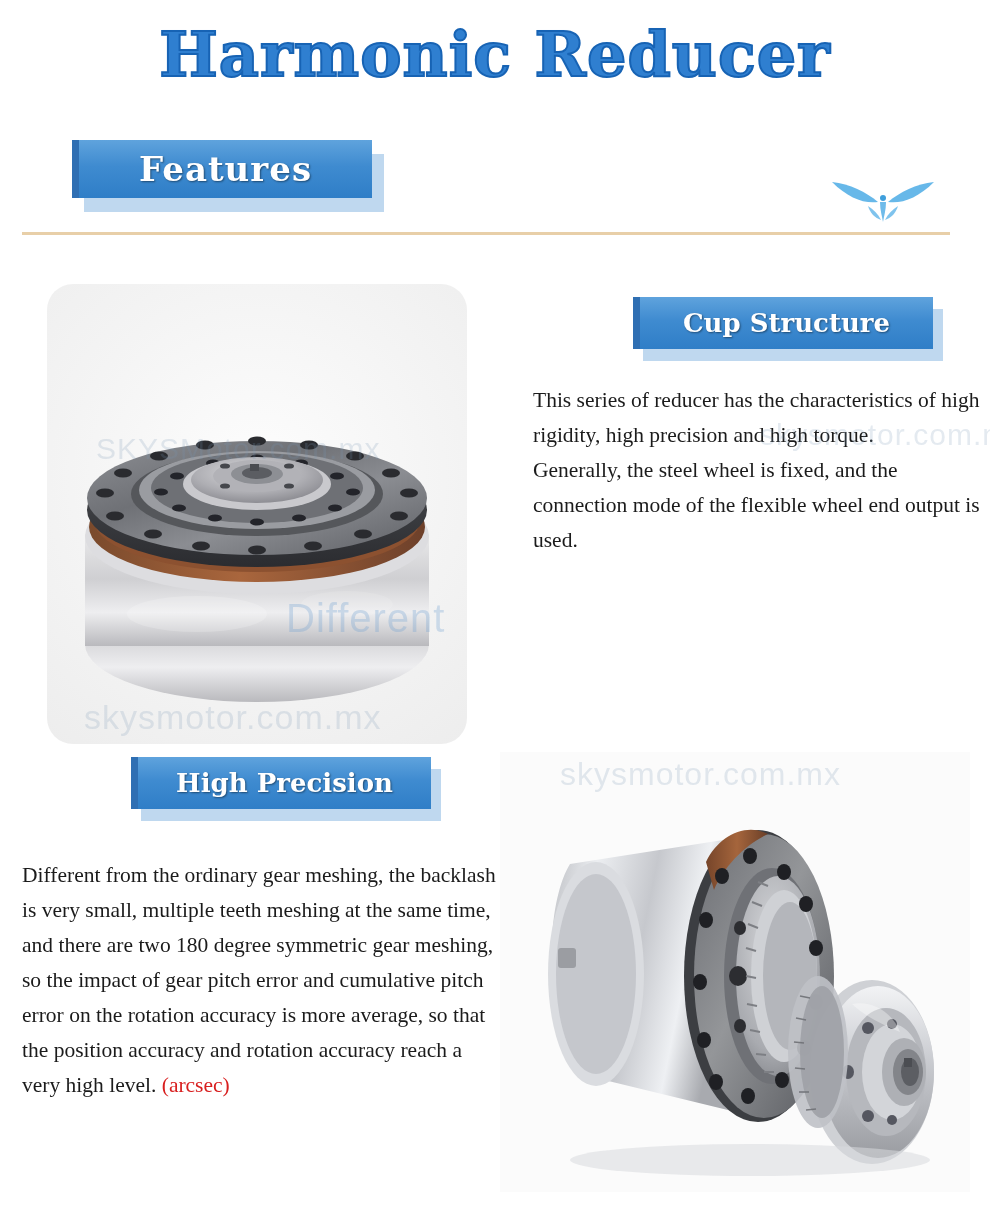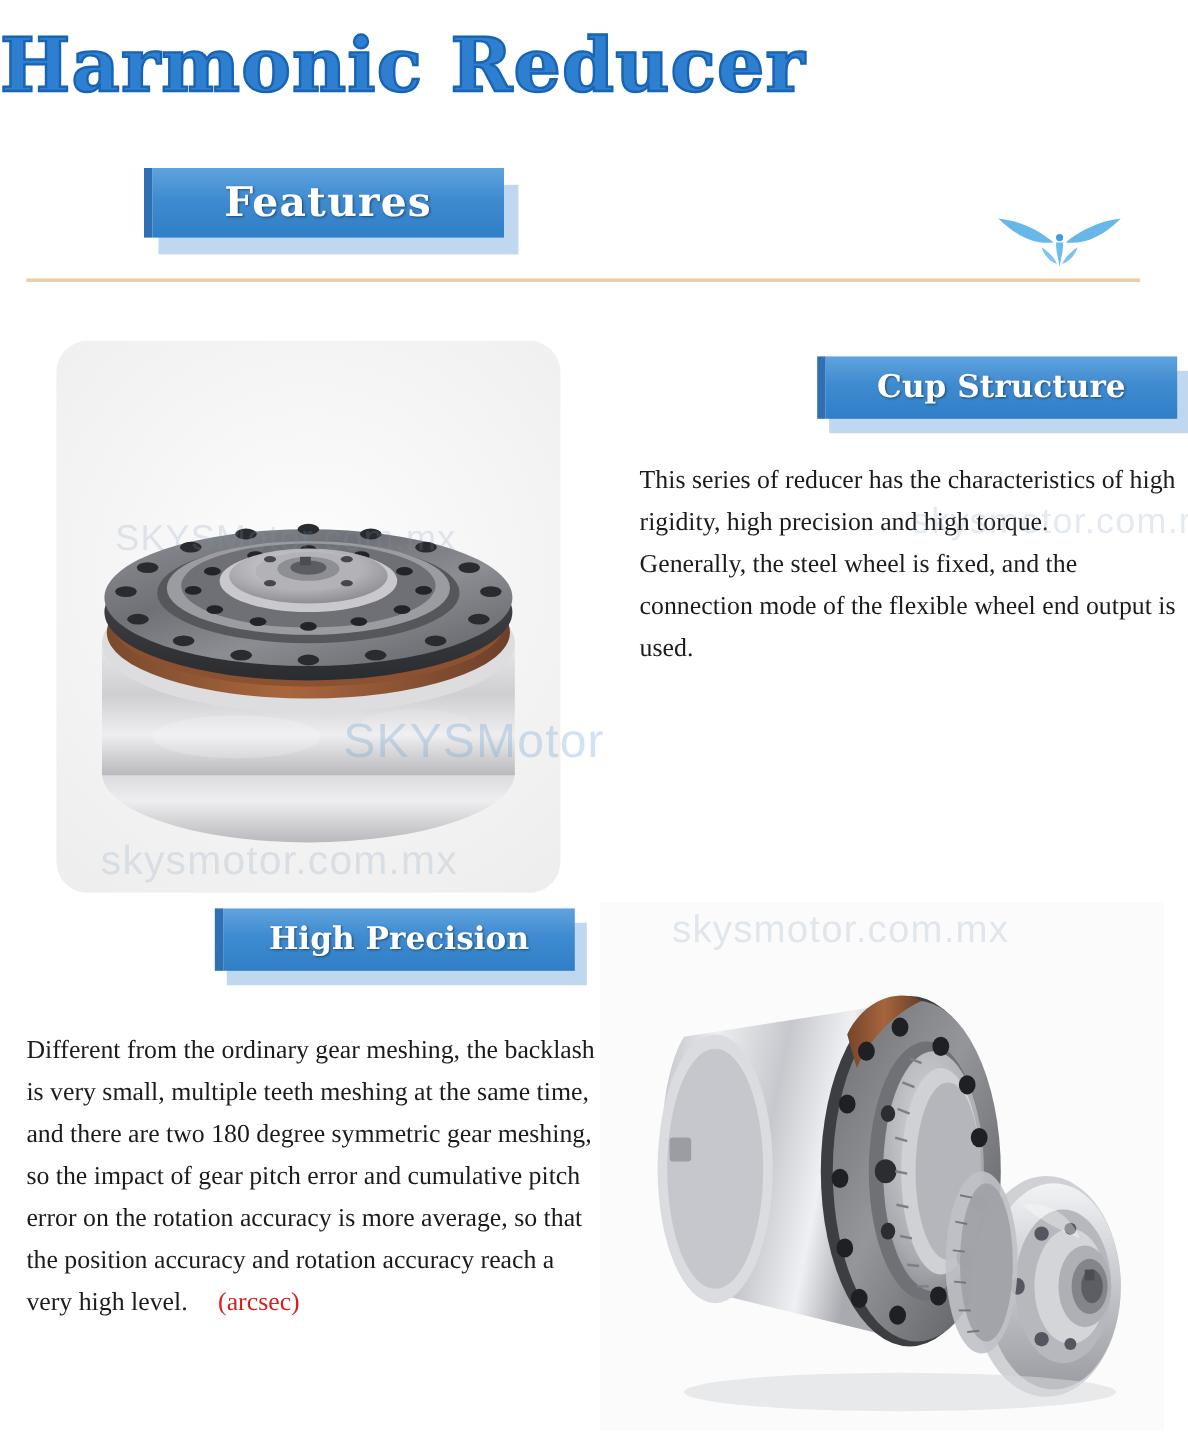--- a/index.html
+++ b/index.html
@@ -10,20 +10,21 @@
     background: #ffffff;
     font-family: "Liberation Serif", serif;
     overflow: hidden;
     position: relative;
   }
 
   
   .title-wrap {
     width: 100%;
     padding-top: 22px;
+    text-align: center;
     position: relative;
   }
   .main-title {
     font-family: "DejaVu Serif", serif;
     font-weight: bold;
     font-size: 62px;
     letter-spacing: 1px;
     color: #2f7fd0;
     -webkit-text-stroke: 2px #1763b4;
     text-shadow:
@@ -31,21 +32,20 @@
       -1px -1px 0 #ffffff,
        0 0 2px #bcd9f2;
     line-height: 1.05;
     margin: 0;
   }
 
   
   .banner {
     position: relative;
     display: inline-block;
-    margin-left: 48px;
   }
   .banner .shadow {
     position: absolute;
     left: 10px;
     top: 12px;
     width: 100%;
     height: 100%;
     background: #bfd8ef;
     z-index: 0;
   }
@@ -114,21 +114,21 @@
   .hp-text {
     position: absolute;
     left: 22px;
     top: 858px;
     width: 476px;
     font-size: 21.5px;
     line-height: 35px;
     color: #1b1b1b;
   }
   .hp-text p { margin: 0; }
-  .accent { color: #d81f1f; margin-left: 20px; }
+  .accent { color: #d81f1f; }
 
   
   .photo {
     position: absolute;
     overflow: hidden;
   }
   .photo-1 {
     left: 47px; top: 284px; width: 420px; height: 460px;
     background: radial-gradient(circle at 50% 42%, #fdfdfd 0%, #f4f4f4 55%, #ededed 100%);
     border-radius: 26px;
@@ -422,16 +422,16 @@
         <path d="M299 340 L309 340"></path>
           <path d="M306 358 L316 357"></path>
       </g>
     </g>
 
     <ellipse cx="250" cy="408" rx="180" ry="16" fill="#d8dade" opacity="0.55"></ellipse>
   </svg>
 </div>
 
 <div class="wm wm1">SKYSMotor.com.mx</div>
-<div class="wm wm2 wm-blue">SKYSMotor</div>
+<div class="wm wm2 wm-blue">Different</div>
 <div class="wm wm3">skysmotor.com.mx</div>
 <div class="wm wm4">skysmotor.com.mx</div>
 <div class="wm wm5">skysmotor.com.mx</div>
 
 </body></html>

